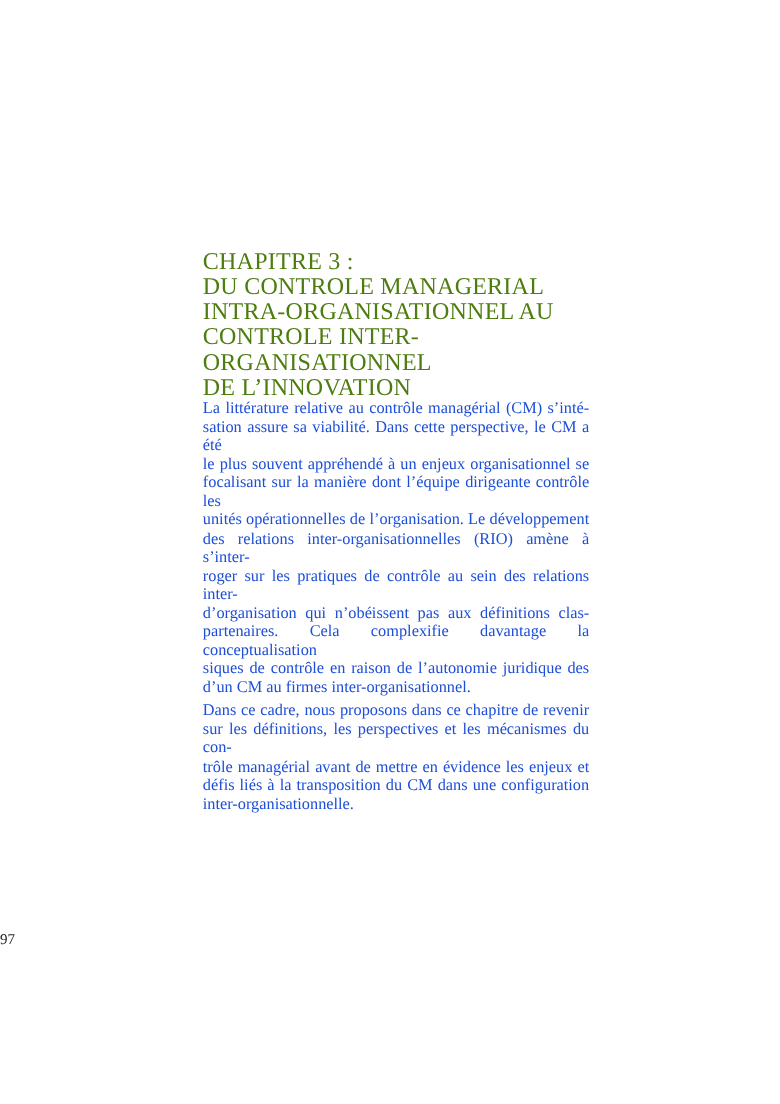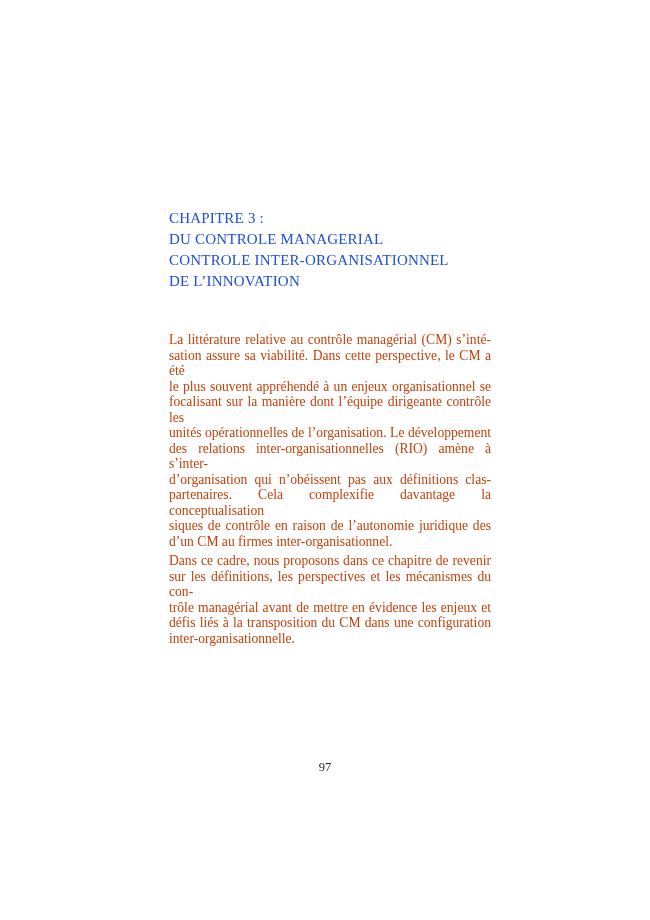--- a/index.html
+++ b/index.html
@@ -19,76 +19,78 @@
     inset: 0;
     background: #ffffff;
     color: #1e1e1e;
   }
   .chapter-title {
     position: absolute;
     left: 169px;
     top: 208px;
     width: 330px;
     margin: 0;
-    font-size: 15px;
+    font-size: 20px;
     line-height: 21px;
     font-weight: normal;
     letter-spacing: 0.2px;
-    color: #1d4ed8;
+    color: #4d7c0f;
   }
   .chapter-body {
     position: absolute;
     left: 169px;
     top: 332px;
     width: 322px;
     font-size: 13.6px;
     line-height: 15.5px;
-    color: #c2410c;
+    color: #1d4ed8;
   }
   .paragraph + .paragraph {
     margin-top: 4px;
   }
   .line {
     text-align: left;
     white-space: normal;
   }
   .line.justified {
     text-align: justify;
     text-align-last: justify;
     -moz-text-align-last: justify;
   }
   .page-number {
     position: absolute;
     left: 0;
-    top: 760px;
+    top: 776px;
     width: 650px;
-    text-align: center;
+    text-align: left;
     font-size: 12.5px;
     line-height: 15px;
     color: #1e1e1e;
   }
 </style>
 </head>
 <body style="background: rgb(255, 255, 255);">
 
 <div class="page" style="color: rgb(30, 30, 30);">
   <h1 class="chapter-title">
       <div class="line">CHAPITRE 3 :</div>
       <div class="line">DU CONTROLE MANAGERIAL</div>
+      <div class="line">INTRA-ORGANISATIONNEL AU</div>
       <div class="line">CONTROLE INTER-ORGANISATIONNEL</div>
       <div class="line">DE L’INNOVATION</div>
     </h1>
   <div class="chapter-body">
       <div class="paragraph">
         <div class="line justified">La littérature relative au contrôle managérial (CM) s’inté-</div>
         <div class="line justified">sation assure sa viabilité. Dans cette perspective, le CM a été</div>
         <div class="line justified">le plus souvent appréhendé à un enjeux organisationnel se</div>
         <div class="line justified">focalisant sur la manière dont l’équipe dirigeante contrôle les</div>
         <div class="line justified">unités opérationnelles de l’organisation. Le développement</div>
         <div class="line justified">des relations inter-organisationnelles (RIO) amène à s’inter-</div>
+        <div class="line justified">roger sur les pratiques de contrôle au sein des relations inter-</div>
         <div class="line justified">d’organisation qui n’obéissent pas aux définitions clas-</div>
         <div class="line justified">partenaires. Cela complexifie davantage la conceptualisation</div>
         <div class="line justified">siques de contrôle en raison de l’autonomie juridique des</div>
         <div class="line">d’un CM au firmes inter-organisationnel.</div>
       </div>
       <div class="paragraph">
         <div class="line justified">Dans ce cadre, nous proposons dans ce chapitre de revenir</div>
         <div class="line justified">sur les définitions, les perspectives et les mécanismes du con-</div>
         <div class="line justified">trôle managérial avant de mettre en évidence les enjeux et</div>
         <div class="line justified">défis liés à la transposition du CM dans une configuration</div>

